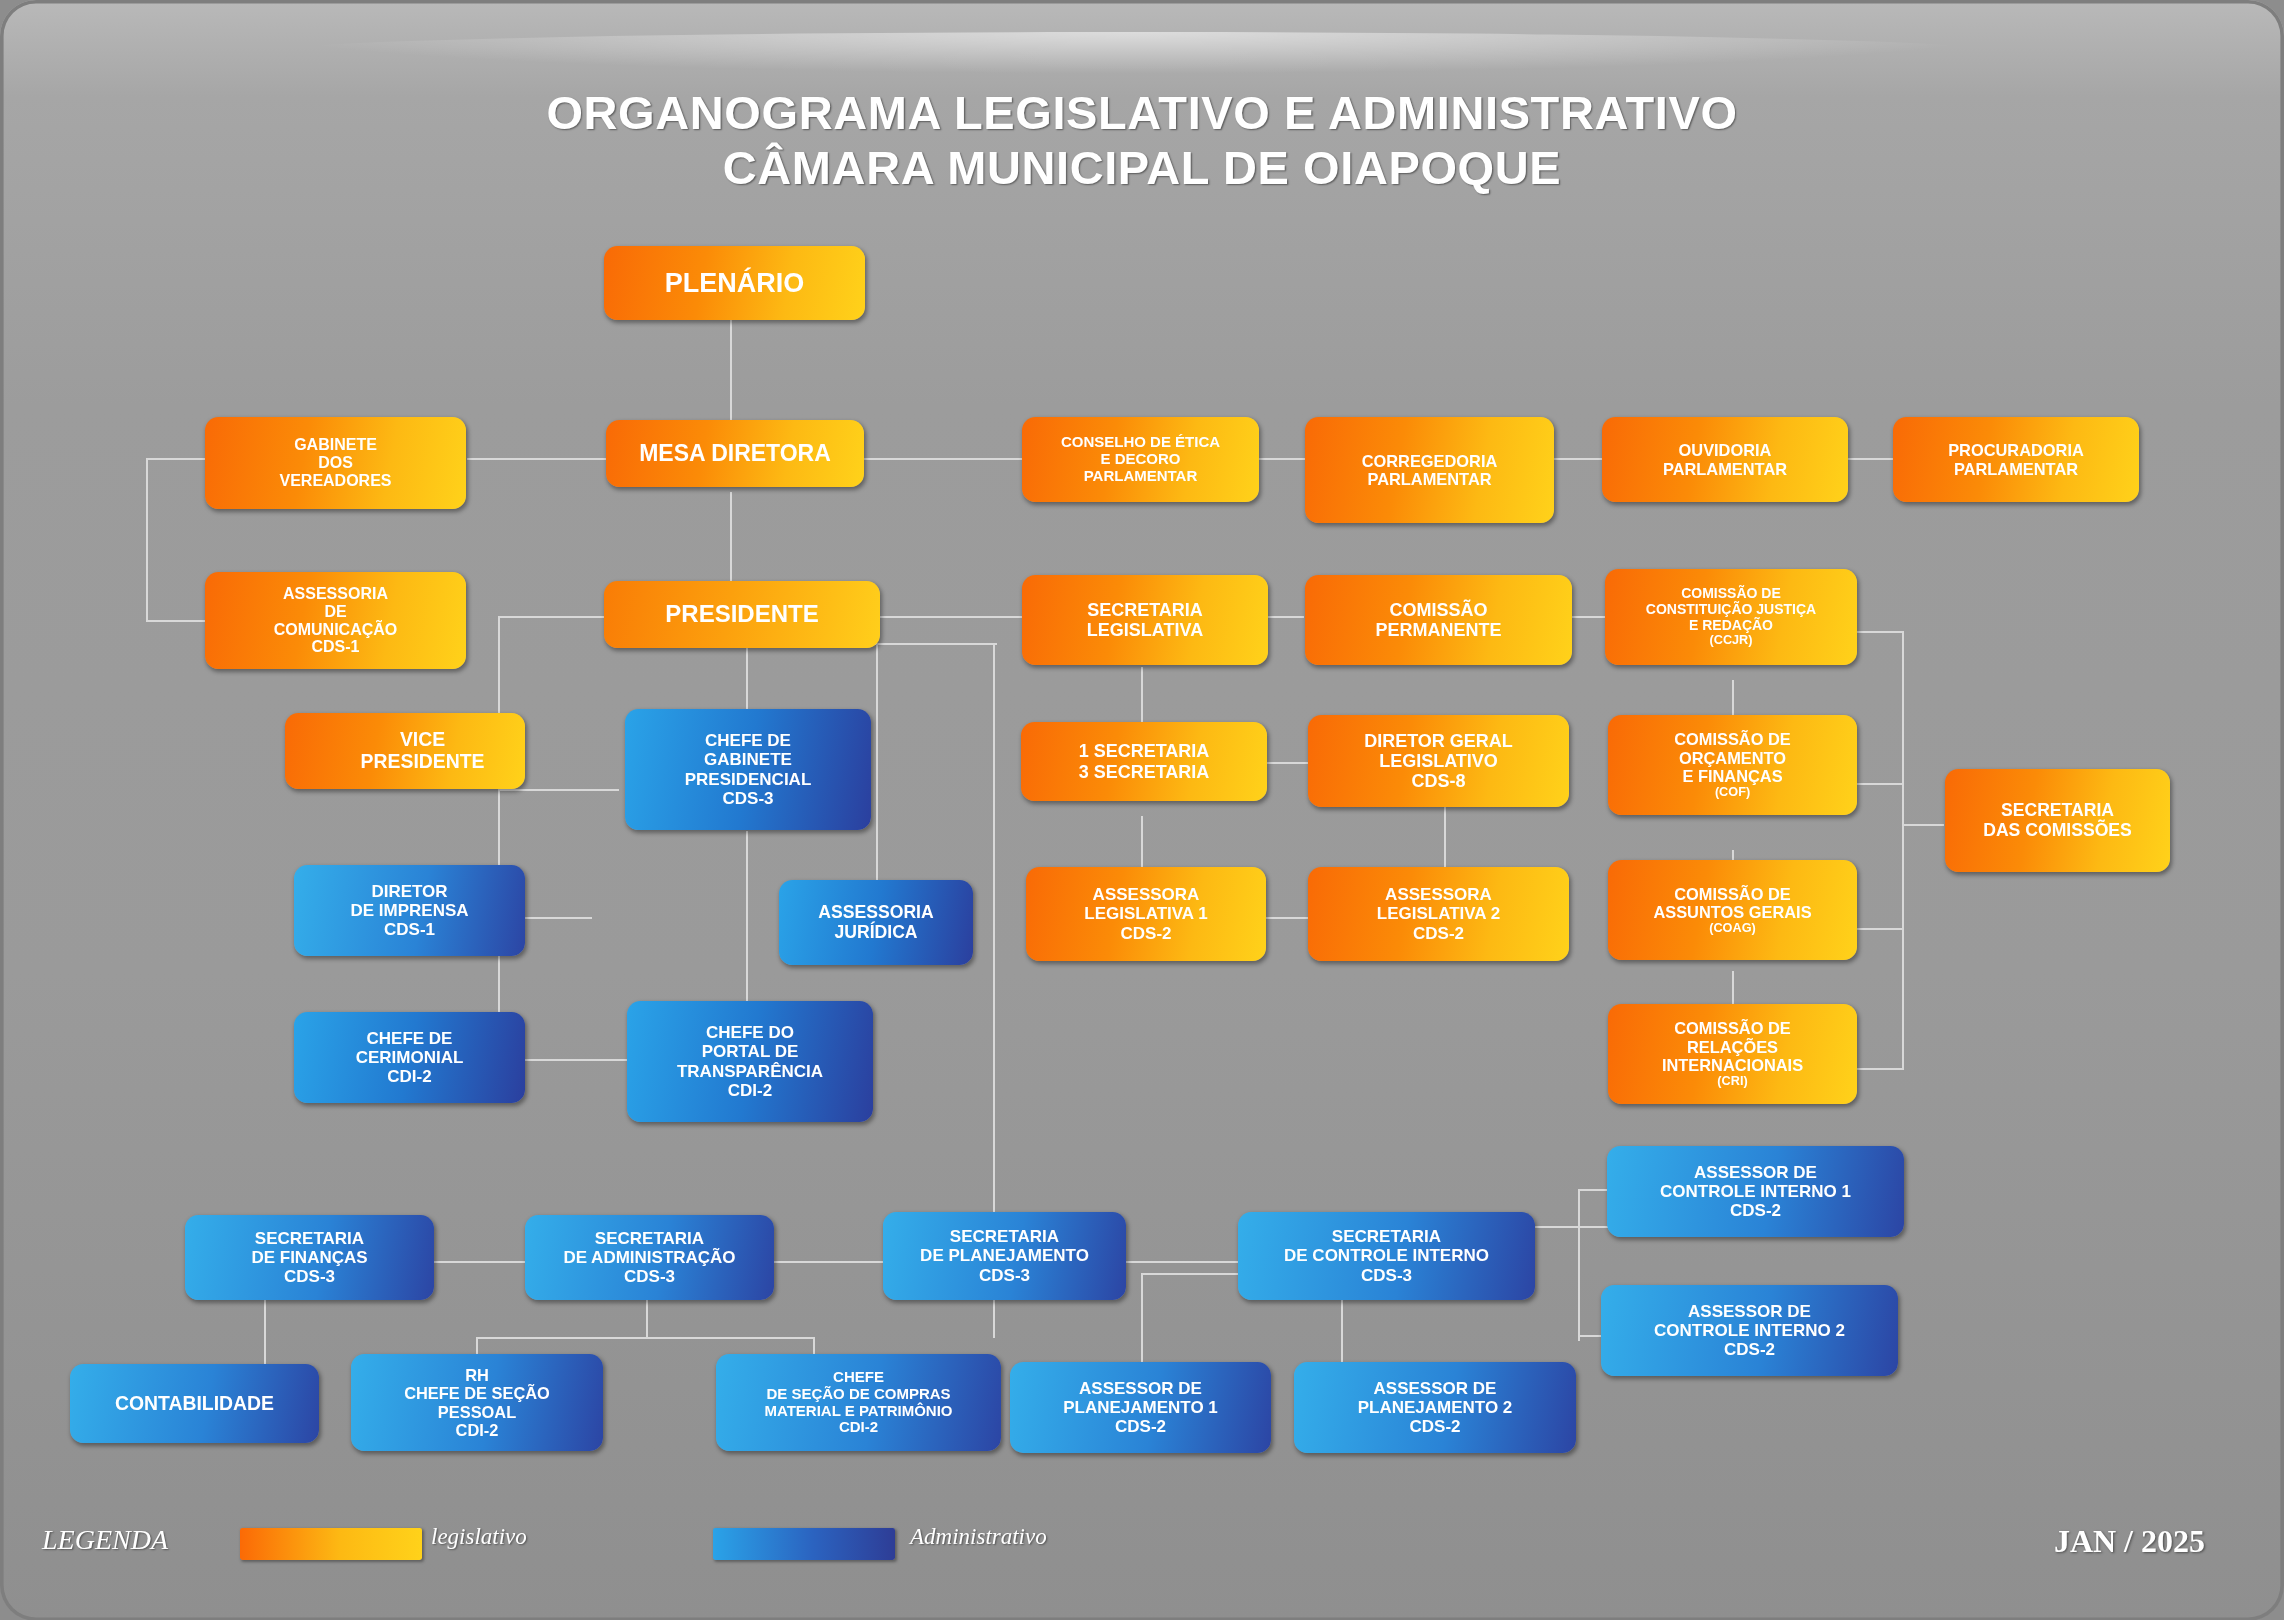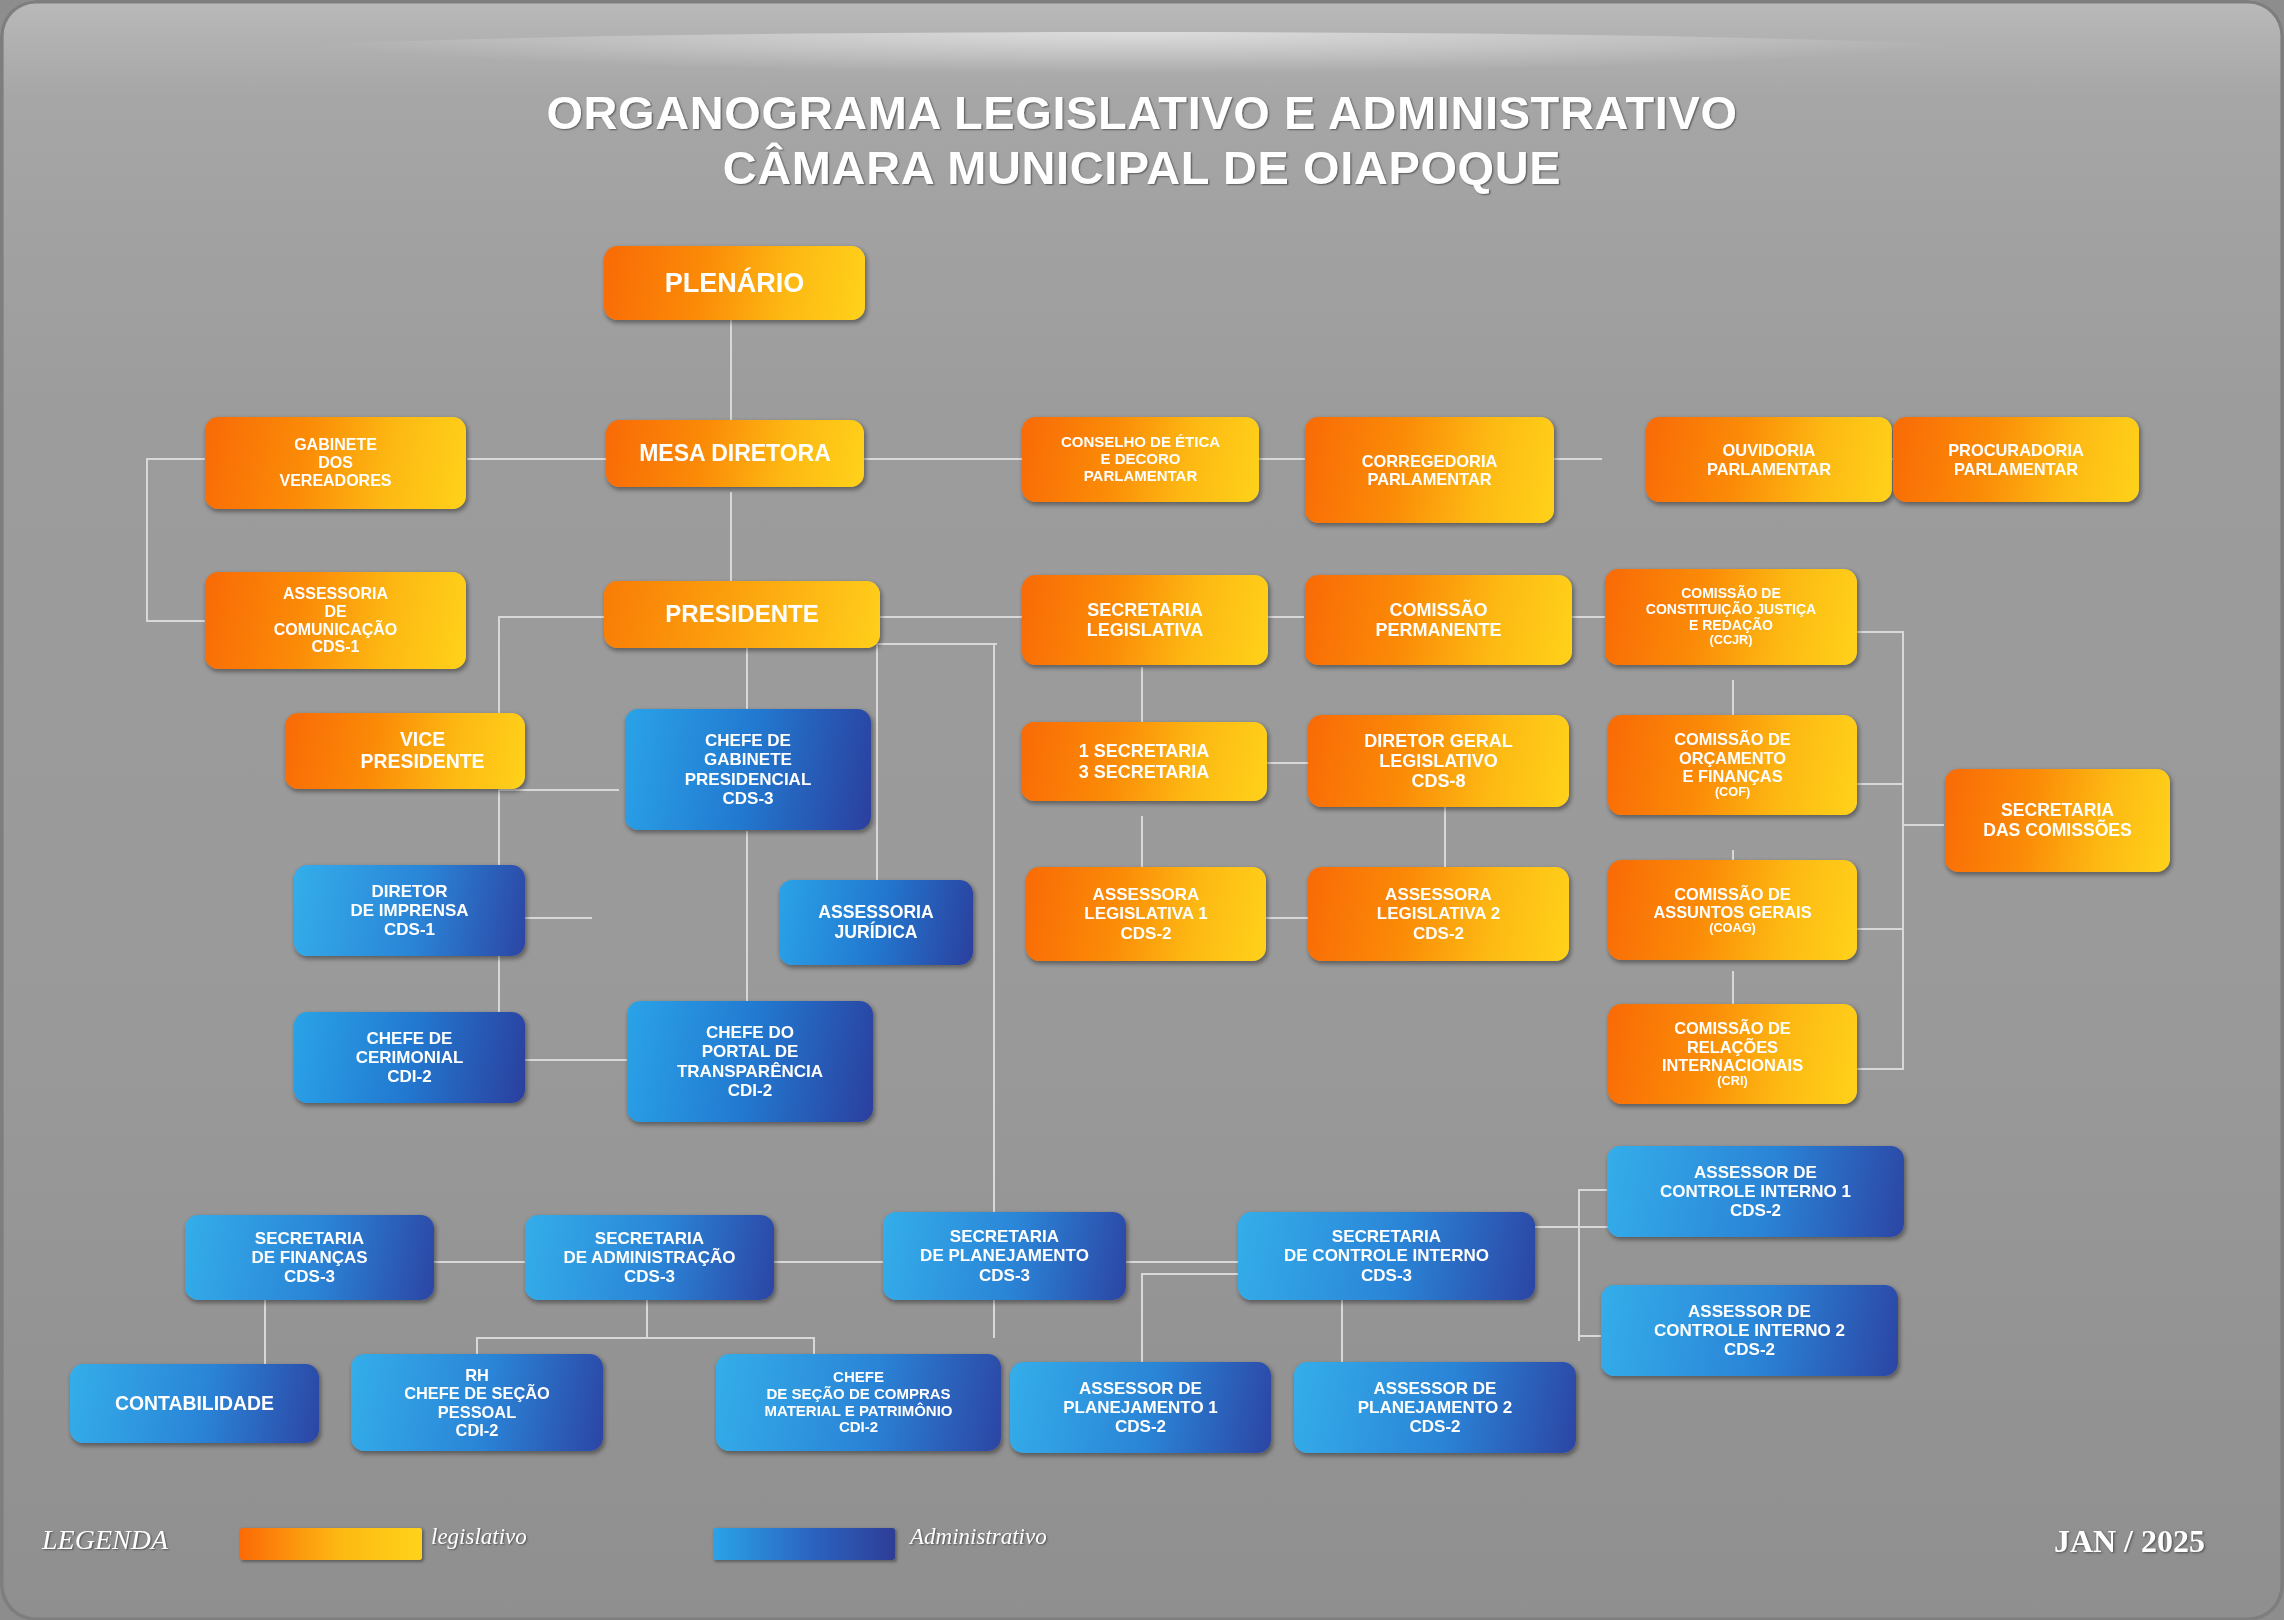--- a/index.html
+++ b/index.html
@@ -192,21 +192,21 @@
     <span>CONSELHO DE ÉTICA
 E DECORO
 PARLAMENTAR</span>
   </div>
 
   <div class="node leg" style="left:1305px;top:417px;width:249px;height:106px;font-size:16.4px;">
     <span>CORREGEDORIA
 PARLAMENTAR</span>
   </div>
 
-  <div class="node leg" style="left:1602px;top:417px;width:246px;height:85px;font-size:16.4px;margin-left:44px;">
+  <div class="node leg" style="left:1602px;top:417px;width:246px;height:85px;font-size:16.4px;">
     <span>OUVIDORIA
 PARLAMENTAR</span>
   </div>
 
   <div class="node leg" style="left:1893px;top:417px;width:246px;height:85px;font-size:16.4px;">
     <span>PROCURADORIA
 PARLAMENTAR</span>
   </div>
 
   <div class="node leg" style="left:205px;top:572px;width:261px;height:97px;font-size:16px;">

